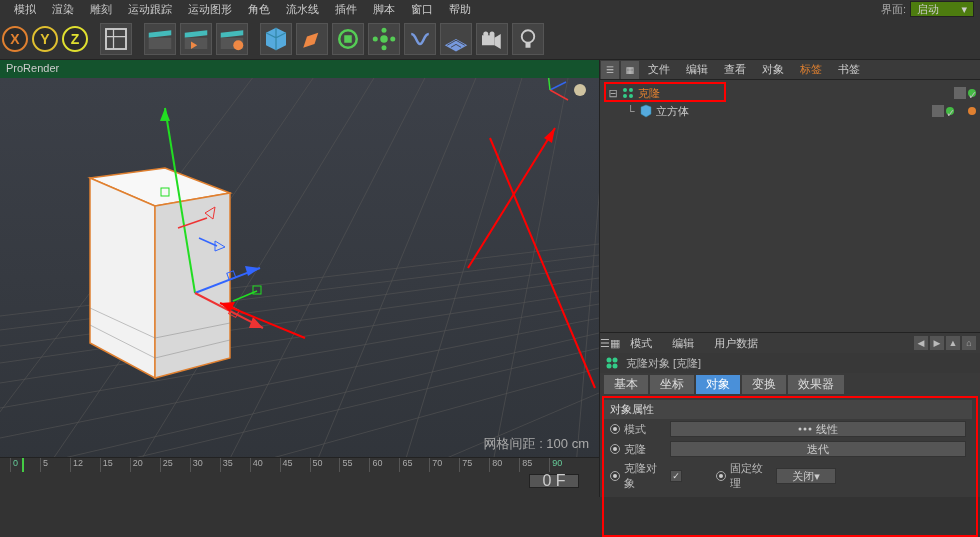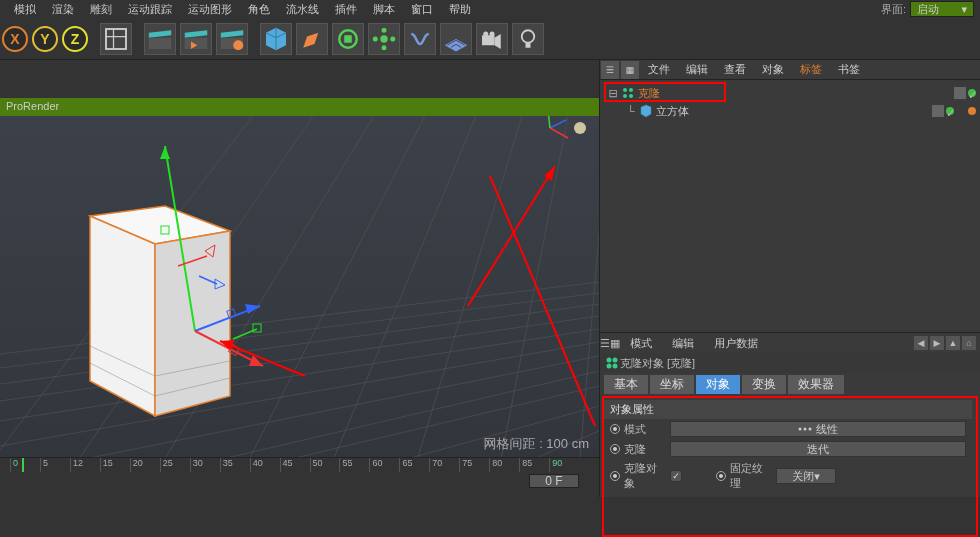--- a/index.html
+++ b/index.html
@@ -13,21 +13,21 @@
 .toolbar { display: flex; height: 42px; align-items: center; gap: 4px; padding: 2px 2px; background: #333; border-bottom: 1px solid #222;}
 .axis-btn { width: 26px; height: 26px; border-radius: 50%; border: 2px solid; display: flex; align-items: center; justify-content: center; font-weight: bold; font-size: 14px; background: #2a2a2a; }
 .axis-x { border-color: #e08030; color: #e08030; }
 .axis-y { border-color: #e0c030; color: #e0c030; }
 .axis-z { border-color: #e0e030; color: #e0e030; }
 .tool-btn { width: 32px; height: 32px; background: #444; border: 1px solid #555; display: flex; align-items: center; justify-content: center; color: #ddd; }
 .tool-divider { width: 4px; }
 
 .middle { display: flex; height: 437px; }
 .viewport-side { width: 599px; display: flex; flex-direction: column; }
-.render-label { background: #4d7c0f; padding: 2px 6px; color: #ccc; height: 18px; margin-top: 38px; }
+.render-label { background: #14532d; padding: 2px 6px; color: #ccc; height: 18px; }
 .viewport { flex: 1; position: relative; background: #343434; overflow: hidden; }
 
 .right-panel { width: 381px; background: #3a3a3a; display: flex; flex-direction: column; border-left: 1px solid #222; }
 
 .obj-header { display: flex; height: 20px; align-items: center; border-bottom: 1px solid #222; background: #3a3a3a; }
 .obj-header .icon-btn { width: 18px; height: 18px; margin: 0 1px; background: #555; display: flex; align-items: center; justify-content: center; color: #ccc; font-size: 9px; }
 .obj-header .menu-item { padding: 0 8px; color: #ccc; }
 .obj-header .menu-item.active { color: #e08030; }
 
 .obj-tree { flex: 1; background: #3a3a3a; padding: 4px 4px; position: relative; height: 295px;}
@@ -41,41 +41,41 @@
 .dot-orange { width: 8px; height: 8px; border-radius: 50%; background: #e08030; }
 
 .red-frame-top { position: absolute; border: 2px solid red; }
 
 .attr-panel { background: #3a3a3a; border-top: 1px solid #222; }
 .attr-header { display: flex; height: 20px; align-items: center; background: #3a3a3a; }
 .attr-header .menu-item { padding: 0 10px; color: #ccc; }
 .attr-nav { margin-left: auto; display: flex; gap: 2px; padding-right: 4px; }
 .nav-btn { width: 14px; height: 14px; background: #555; display: flex; align-items: center; justify-content: center; font-size: 9px; }
 
-.attr-title { display: flex; align-items: center; padding: 2px 4px; background: #383838; }
+.attr-title { display: flex; align-items: center; gap: 6px; padding: 2px 4px; background: #383838; }
 .tabs { display: flex; gap: 2px; padding: 2px 4px; }
 .tab { padding: 1px 10px; background: #5a5a5a; color: #ddd; font-size: 12px; }
 .tab.active { background: #4a90d9; color: #fff; }
 
 .props-wrap { position: relative; padding: 4px 8px 4px 4px; }
 .red-frame-props { position: absolute; border: 2px solid red; top: 0; left: 2px; right: 2px; bottom: -40px; }
 .prop-head { padding: 2px 6px; color: #ddd; background: #454545; }
 .prop-row { display: flex; align-items: center; gap: 8px; padding: 2px 6px; }
 .prop-row label { width: 52px; display: flex; align-items: center; gap:4px;}
 .prop-radio { width: 10px; height: 10px; border-radius: 50%; border: 1px solid #aaa; display: inline-block; }
 .prop-radio.on::after { content:""; display:block; width:4px; height:4px; background:#ccc; border-radius:50%; margin:2px;}
 .prop-select { flex: 1; background: #555; border: 1px solid #333; padding: 1px 6px; display: flex; align-items: center; justify-content: center; color: #ccc; height: 16px;}
 .prop-check { width: 12px; height: 12px; background: #555; border: 1px solid #333; display:inline-block; text-align:center; font-size:9px; line-height:10px; color:#ddd;}
 
 .timeline { height: 40px; background: #333; border-top: 1px solid #222; display: flex; align-items: center; position: relative; width: 599px;}
 .timeline-ruler { position: absolute; top: 0; left: 10px; right: 20px; height: 14px; display: flex; }
 .tick { flex:1; font-size:9px; color:#aaa; border-left:1px solid #555; padding-left:2px; }
 .tick.hi { color:#6c9; }
 .timeline-marker { position: absolute; top: 0; left: 22px; width: 2px; height: 14px; background: #4c4; }
-.frame-field { position: absolute; top:16px; right:20px; display:flex; background:#555; border:1px solid #222; width: 50px; height:14px; align-items:center; justify-content:center; color:#ccc; font-size:12px;}
+.frame-field { position: absolute; top:16px; right:20px; display:flex; background:#555; border:1px solid #222; width: 50px; height:14px; align-items:center; justify-content:center; color:#ccc; font-size:16px;}
 
 .viewport-grid { position:absolute; inset:0; }
 .vp-status { position:absolute; bottom:4px; right:10px; color:#aaa; font-size:13px; }
 
 .icon-svg { width: 100%; height: 100%; }
 </style>
 </head>
 <body>
 
 <div class="topbar">

